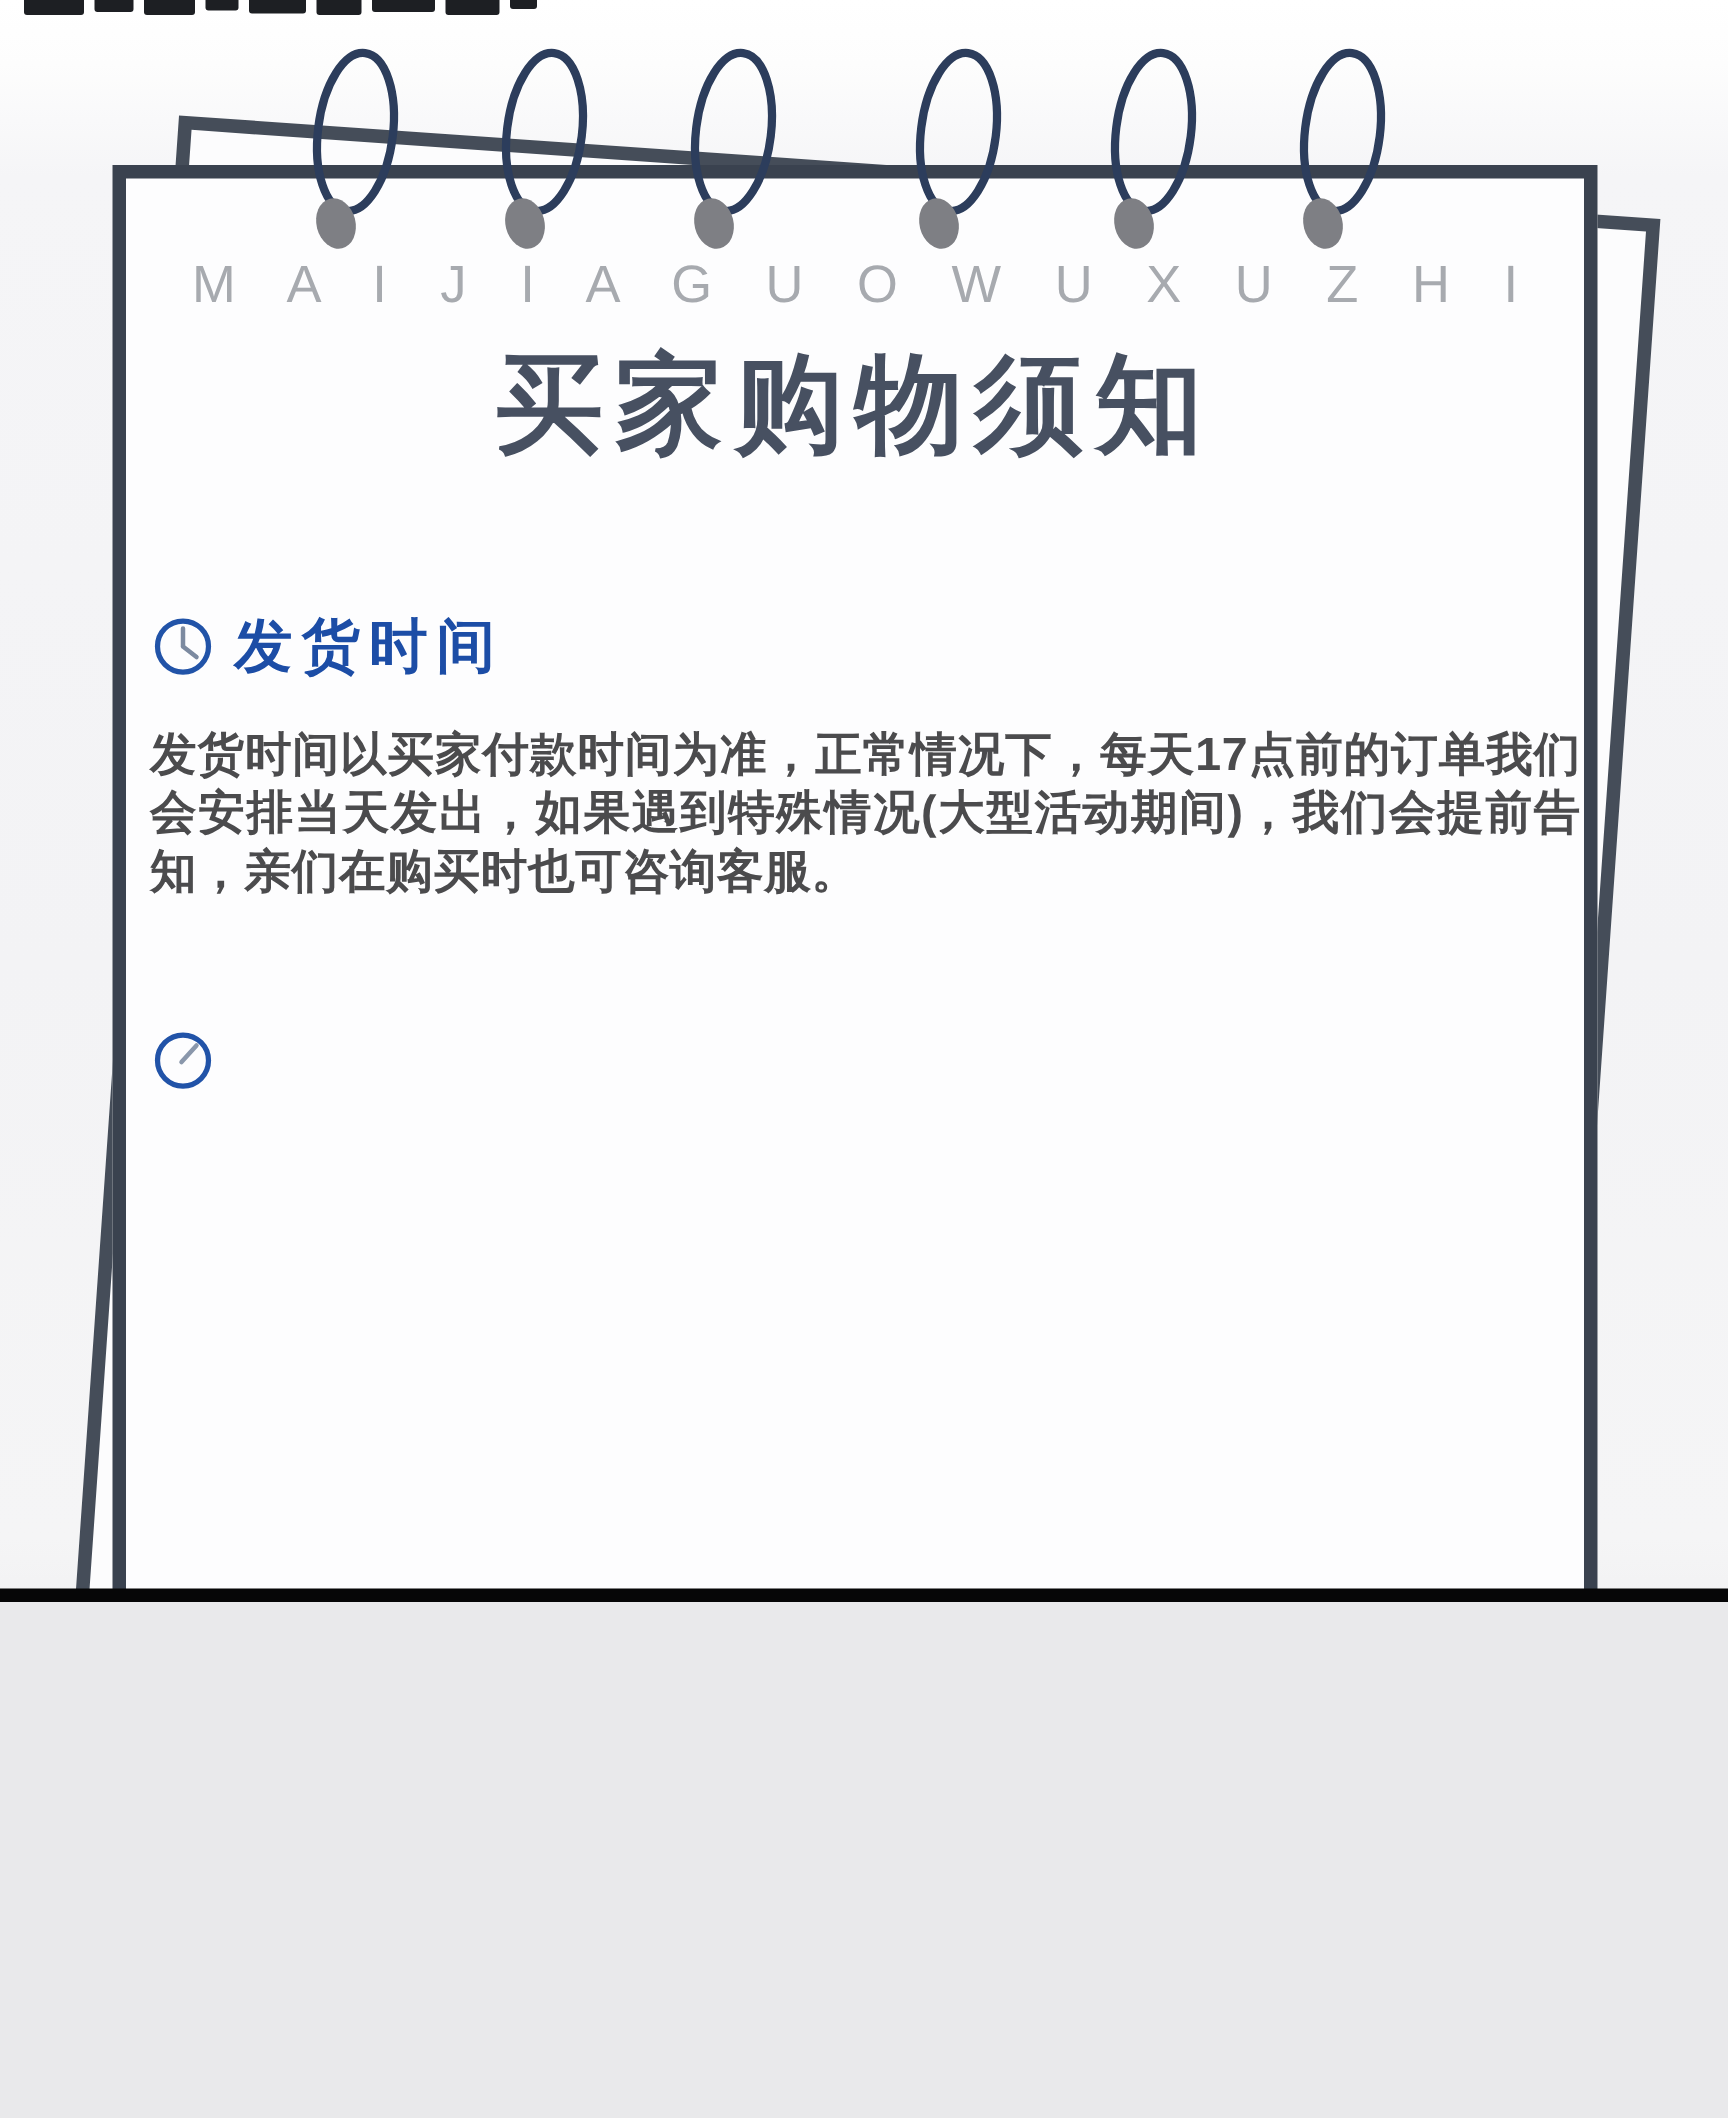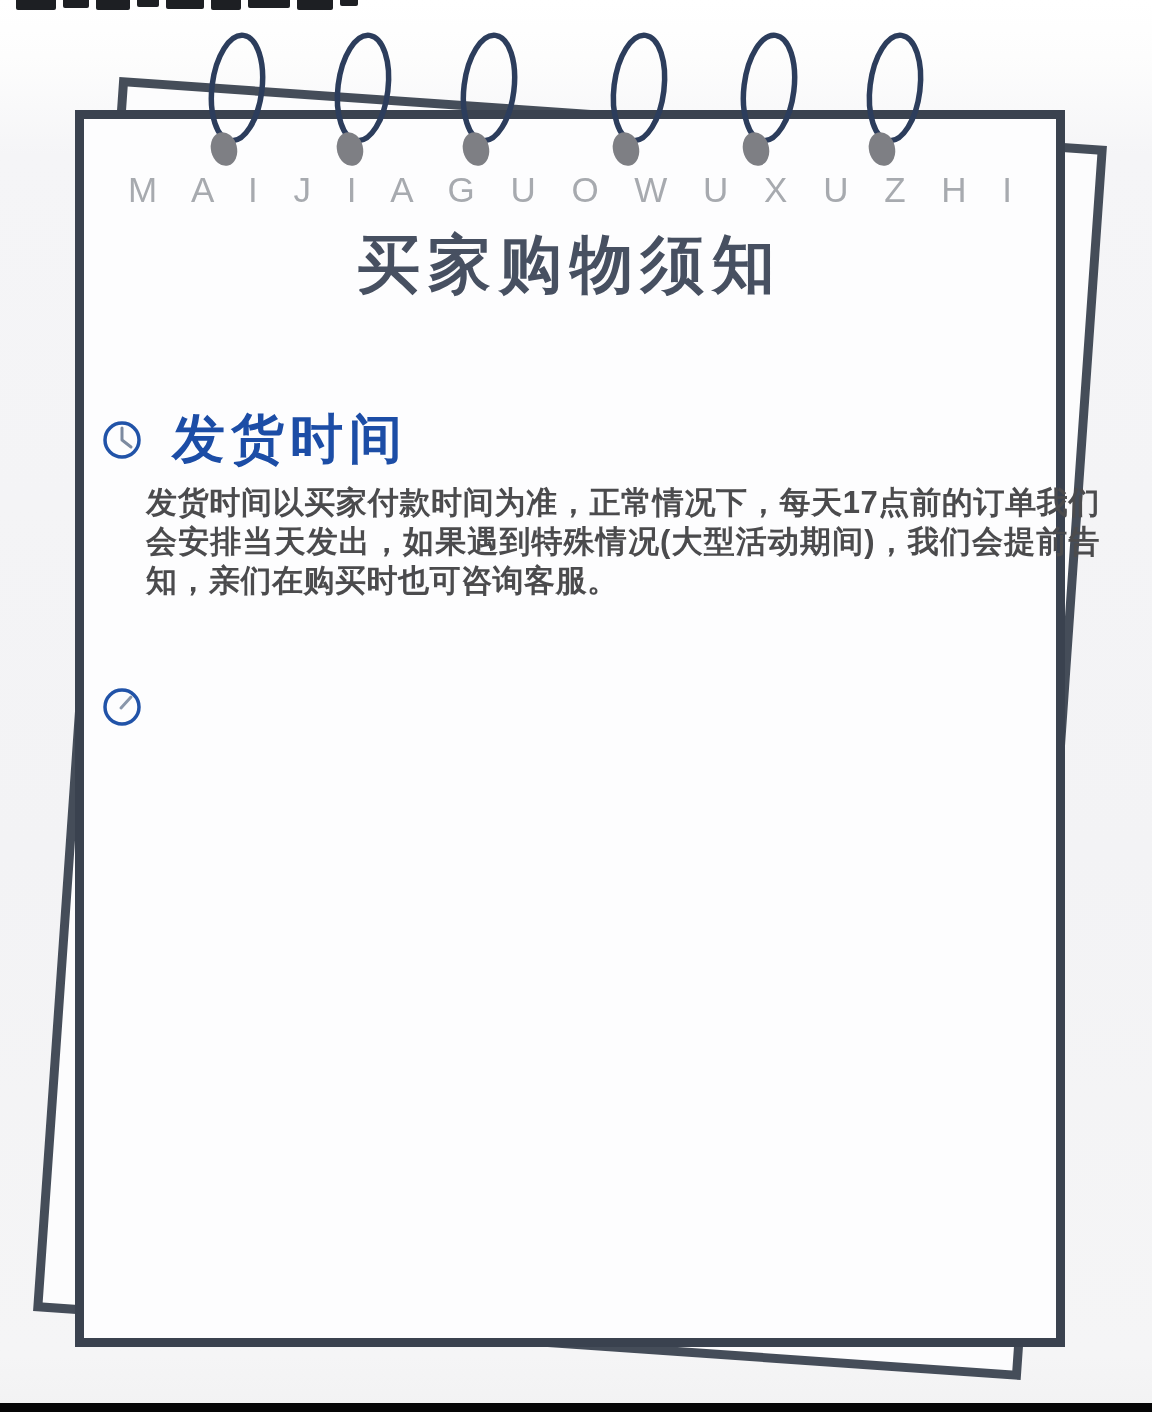--- a/index.html
+++ b/index.html
@@ -1,18 +1,18 @@
 <!DOCTYPE html>
 <html><head>
 <meta charset="utf-8">
 <style>
   html,body{margin:0;padding:0;}
   body{font-family:"Liberation Sans","DejaVu Sans",sans-serif;background:#e9e9eb;}
   .canvas{
-    position:relative;width:1152px;height:1412px;overflow:hidden;
+    position:relative;width:1152px;height:1068px;overflow:hidden;
     background:linear-gradient(180deg,#ffffff 0%,#fdfdfd 4%,#f5f5f7 11%,#f3f3f5 60%,#f5f5f6 96%,#f2f2f3 100%);
   }
   
   .top-strip{position:absolute;top:0;left:16px;height:16px;display:flex;gap:7px;filter:blur(.5px);}
   .top-strip i{display:block;background:#1d1f23;border-radius:2px;margin-top:-4px;}
   
   .page-back{
     position:absolute;left:75px;top:110px;width:990px;height:1237px;box-sizing:border-box;
     background:#fcfcfd;border:9px solid #454d59;transform:rotate(4deg);
   }
@@ -22,29 +22,29 @@
   }
   
   .ring{position:absolute;top:28px;width:76px;height:142px;}
   
   .pinyin{
     position:absolute;top:170px;left:75px;width:990px;text-align:center;
     font-size:35px;color:#a7aaaf;letter-spacing:13px;text-indent:13px;font-weight:400;white-space:nowrap;
   }
   .title{
     position:absolute;top:222px;left:75px;width:990px;text-align:center;
-    font-size:63px;font-weight:800;color:#475061;letter-spacing:8px;white-space:nowrap;
+    font-size:72px;font-weight:800;color:#475061;letter-spacing:8px;white-space:nowrap;
   }
   
-  .sec-head{position:absolute;left:100px;display:flex;align-items:center;gap:28px;
-    font-size:53px;font-weight:800;color:#1c4da6;letter-spacing:6px;white-space:nowrap;}
+  .sec-head{position:absolute;left:100px;display:flex;align-items:center;gap:12px;
+    font-size:39px;font-weight:800;color:#1c4da6;letter-spacing:6px;white-space:nowrap;}
   .sec-head svg{flex:0 0 auto;}
   .sec-body{position:absolute;left:100px;width:954px;font-size:31px;line-height:39px;
     font-weight:600;color:#4b4b4d;letter-spacing:.5px;text-align:justify;}
-  .h1{top:404px;} .b1{top:483px;margin-left:46px;}
+  .h1{top:404px;} .b1{top:483px;}
   .h2{top:685px;} .b2{top:762px;}
   .h3{top:1030px;} .b3{top:1108px;}
   .bottom-bar{position:absolute;left:0;bottom:0;width:100%;height:9px;background:#060607;}
 </style>
 </head>
 <body>
 
 <div class="canvas">
 
   <div class="top-strip">

